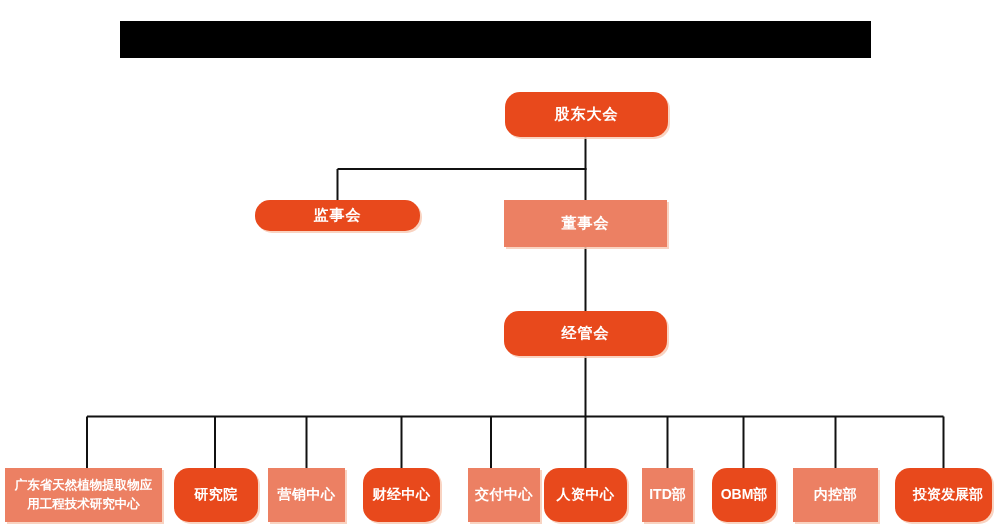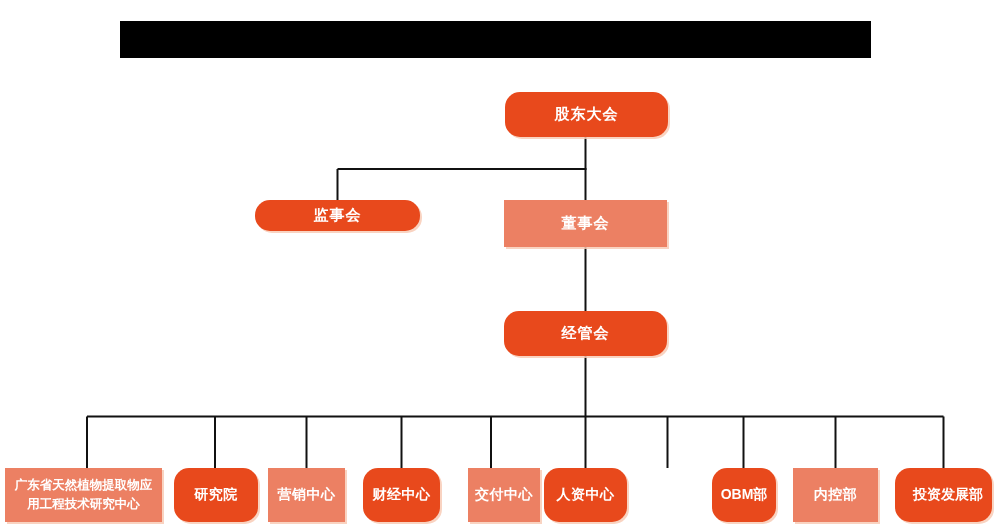--- a/index.html
+++ b/index.html
@@ -109,20 +109,21 @@
   <div class="node dept pos-d1 primary">研究院</div>
 
   <div class="node dept pos-d2 secondary">营销中心</div>
 
   <div class="node dept pos-d3 primary">财经中心</div>
 
   <div class="node dept pos-d4 secondary">交付中心</div>
 
   <div class="node dept pos-d5 primary">人资中心</div>
 
+  <div class="node dept pos-d6 secondary">ITD部</div>
 
   <div class="node dept pos-d7 primary">OBM部</div>
 
   <div class="node dept pos-d8 secondary">内控部</div>
 
   <div class="node dept pos-d9 primary">投资发展部</div>
 
 </div>
 
 </body></html>

